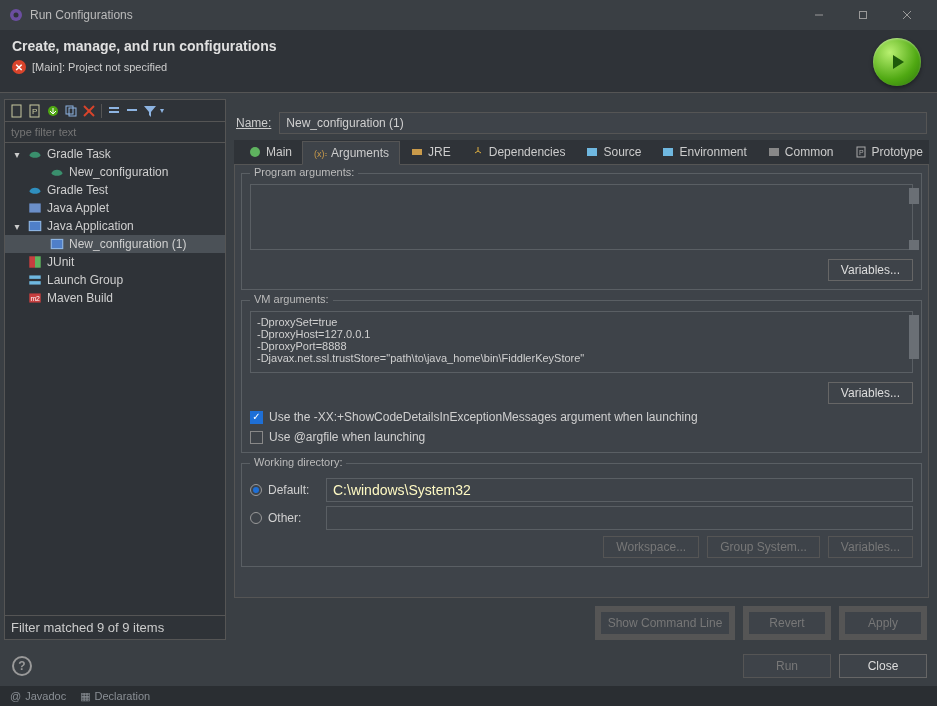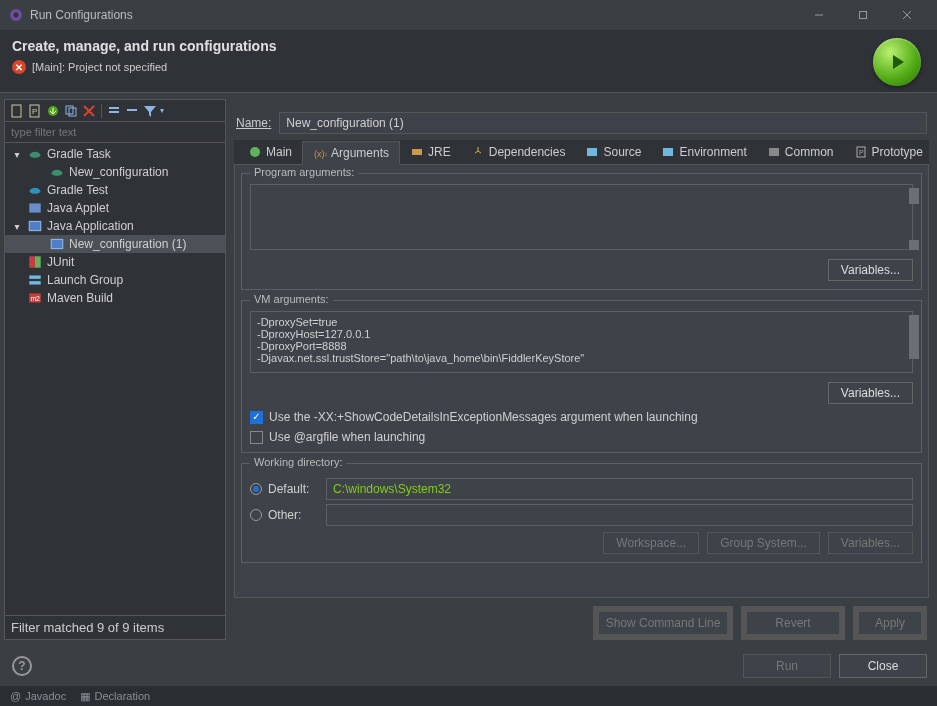--- a/index.html
+++ b/index.html
@@ -153,22 +153,22 @@
   }
   .check.checked { background: #1e6fd6; border-color: #1e6fd6; }
   .check.checked::after { content: "✓"; color: #fff; font-size: 10px; line-height: 1;}
   .radio-row { display: flex; align-items: center; gap: 6px; font-size: 12px; margin: 4px 0;}
   .radio {
     width: 12px; height: 12px; border-radius: 50%; border: 1px solid #999;
     display: inline-flex; align-items: center; justify-content: center;
   }
   .radio.sel::after { content: ""; width: 6px; height: 6px; border-radius: 50%; background: #1e6fd6;}
   .dirfield {
-    flex: 1; background: #3e4349; border: 1px solid #5a5f64; color: #84cc16;
-    padding: 3px 6px; font-size: 12px;
+    flex: 1; background: #3e4349; border: 1px solid #5a5f64; color: #fef9c3;
+    padding: 3px 6px; font-size: 14px;
   }
   .btn-row { display: flex; justify-content: flex-end; gap: 8px; margin-top: 6px;}
   .lower-btns {
     display: flex; justify-content: flex-end; gap: 8px;
     padding: 8px 6px 0 6px;
   }
   .big-btn {
     background: #3e4349; border: 6px solid #0f766e; color: #ddd;
     padding: 4px 0; font-size: 12px; width: 110px; text-align: center;
   }
@@ -499,22 +499,22 @@
         <div class="btn-row">
           <div class="btn disabled">Workspace...</div>
           <div class="btn disabled">Group System...</div>
           <div class="btn disabled">Variables...</div>
         </div>
       </div>
     </div>
 
     <div class="lower-btns">
       <div class="big-btn disabled" style="width:140px;">Show Command Line</div>
-      <div class="big-btn disabled" style="width:104px;">Revert</div>
-      <div class="big-btn disabled" style="width:74px;">Apply</div>
+      <div class="big-btn disabled" style="width:88px;">Revert</div>
+      <div class="big-btn disabled" style="width:88px;">Apply</div>
     </div>
   </div>
 </div>
 
 <div class="footer">
   <div class="help">?</div>
   <div class="footer-btns">
     <div class="footer-btn disabled">Run</div>
     <div class="footer-btn">Close</div>
   </div>

